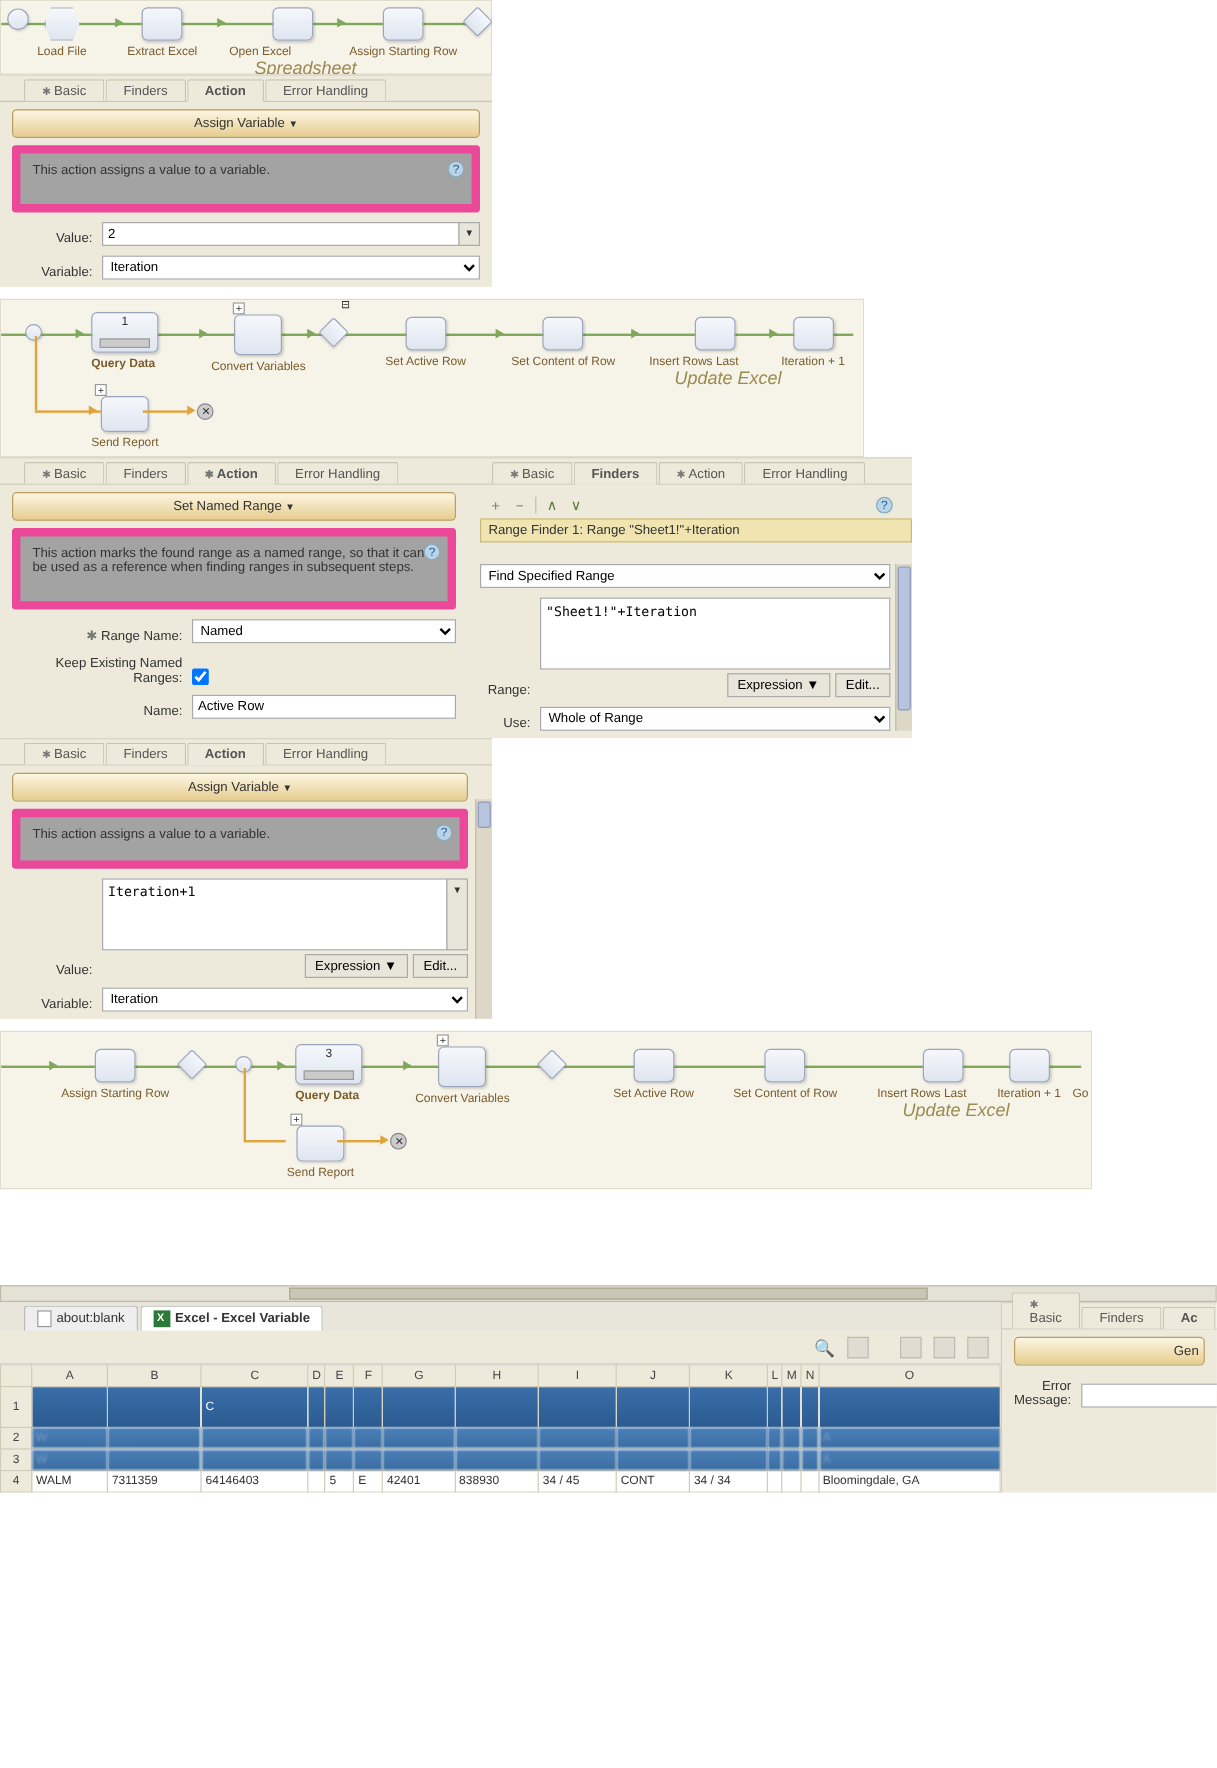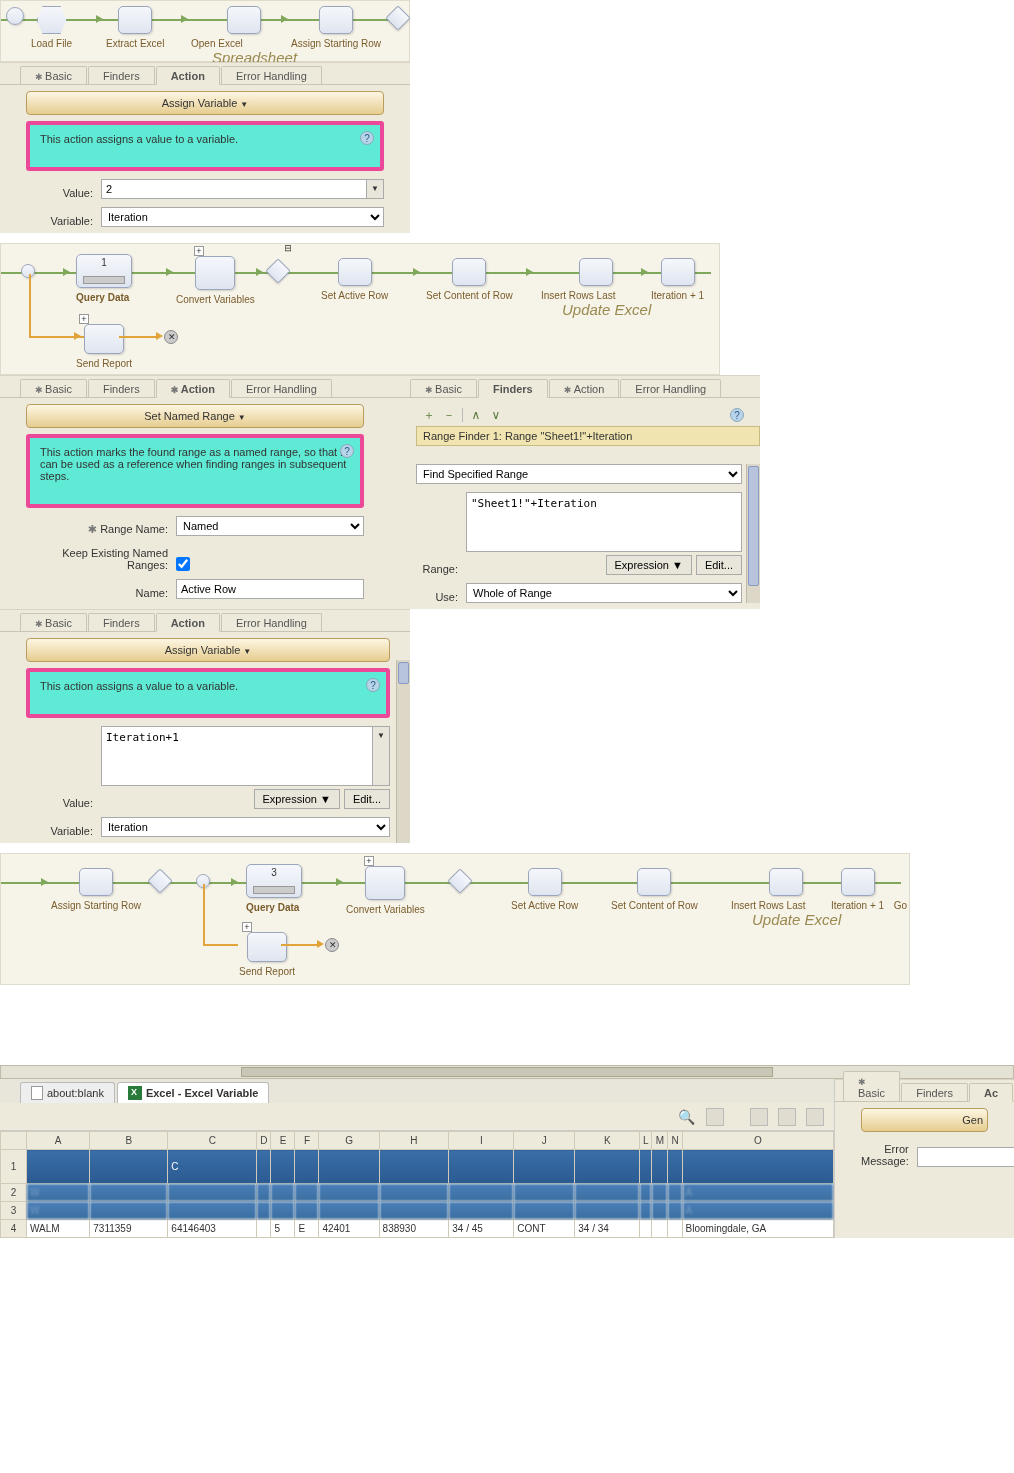--- a/index.html
+++ b/index.html
@@ -24,26 +24,26 @@
   .badge-num { position:absolute; top:2px; left:50%; transform:translateX(-50%); font-size:10px; color:#333;}
   .plus-mark { position:absolute; width:10px; height:10px; font-size:9px; line-height:8px; text-align:center; border:1px solid #999; background:#fff; }
   .stop-circle { width:14px; height:14px; border-radius:50%; background:#ccc; border:1px solid #888; position:relative;}
   
   
   .panel-wrap { background:#eeeadb; border-top:1px solid #d8d3c2; padding:0; position:relative; }
   .tabs { display:flex; border-bottom:1px solid #c9c4b3; padding-left:20px; height:22px; align-items:flex-end; }
   .tab { padding:3px 14px 2px; border:1px solid #c9c4b3; border-bottom:none; background:#eeeadb; font-size:11px; color:#555; margin-right:1px; cursor:pointer; border-radius:2px 2px 0 0; position:relative;}
   .tab.active { background:#eeeadb; font-weight:bold; border-bottom:1px solid #eeeadb; margin-bottom:-1px; }
   .tab.starred::before { content:"✱ "; font-size:9px; color:#777; }
-  .panel-body { padding:6px 26px; background:#eeeadb; }
+  .panel-body { padding:6px 10px; background:#eeeadb; }
   
   .gold-button { width:100%; height:24px; background: linear-gradient(#fdf6e3,#e6cd8f); border:1px solid #b89d5e; border-radius:4px; text-align:center; line-height:22px; font-size:11px; color:#333; cursor:pointer; }
   .gold-button .dd { font-size:8px; margin-left:3px; }
   
-  .desc-box { margin-top:6px; background:#5eead4; border:4px solid #ec4899; border-radius:3px; padding:8px 10px 22px; position:relative; min-height:50px;}
+  .desc-box { margin-top:6px; background:#a3a3a3; border:7px solid #ec4899; border-radius:3px; padding:8px 10px 22px; position:relative; min-height:50px;}
   .help-icon { position:absolute; right:6px; top:6px; width:14px; height:14px; background:#b8d4e8; border-radius:50%; text-align:center; line-height:14px; font-size:10px; color:#2a5a8a; border:1px solid #8ab;}
   
   .form-row { display:flex; align-items:flex-end; margin-top:8px; }
   .form-row label { width:75px; text-align:right; padding-right:8px; padding-top:3px; font-size:11px; color:#333;}
   .form-row label.wide { width:150px; }
   .form-row .field { flex:1; position:relative; display:flex; }
   .text-input { flex:1; border:1px solid #aaa; background:#fff; height:20px; padding:2px 4px; font-size:11px; }
   .textarea { flex:1; border:1px solid #aaa; background:#fff; padding:4px; font-size:11px; min-height:60px; resize:none; }
   .dd-btn { width:18px; height:20px; border:1px solid #aaa; background:#e8e5da; margin-left:-1px; text-align:center; line-height:18px; font-size:8px; cursor:pointer;}
   .select { flex:1; border:1px solid #aaa; height:20px; background:#fff; font-size:11px; padding:0 2px;}

